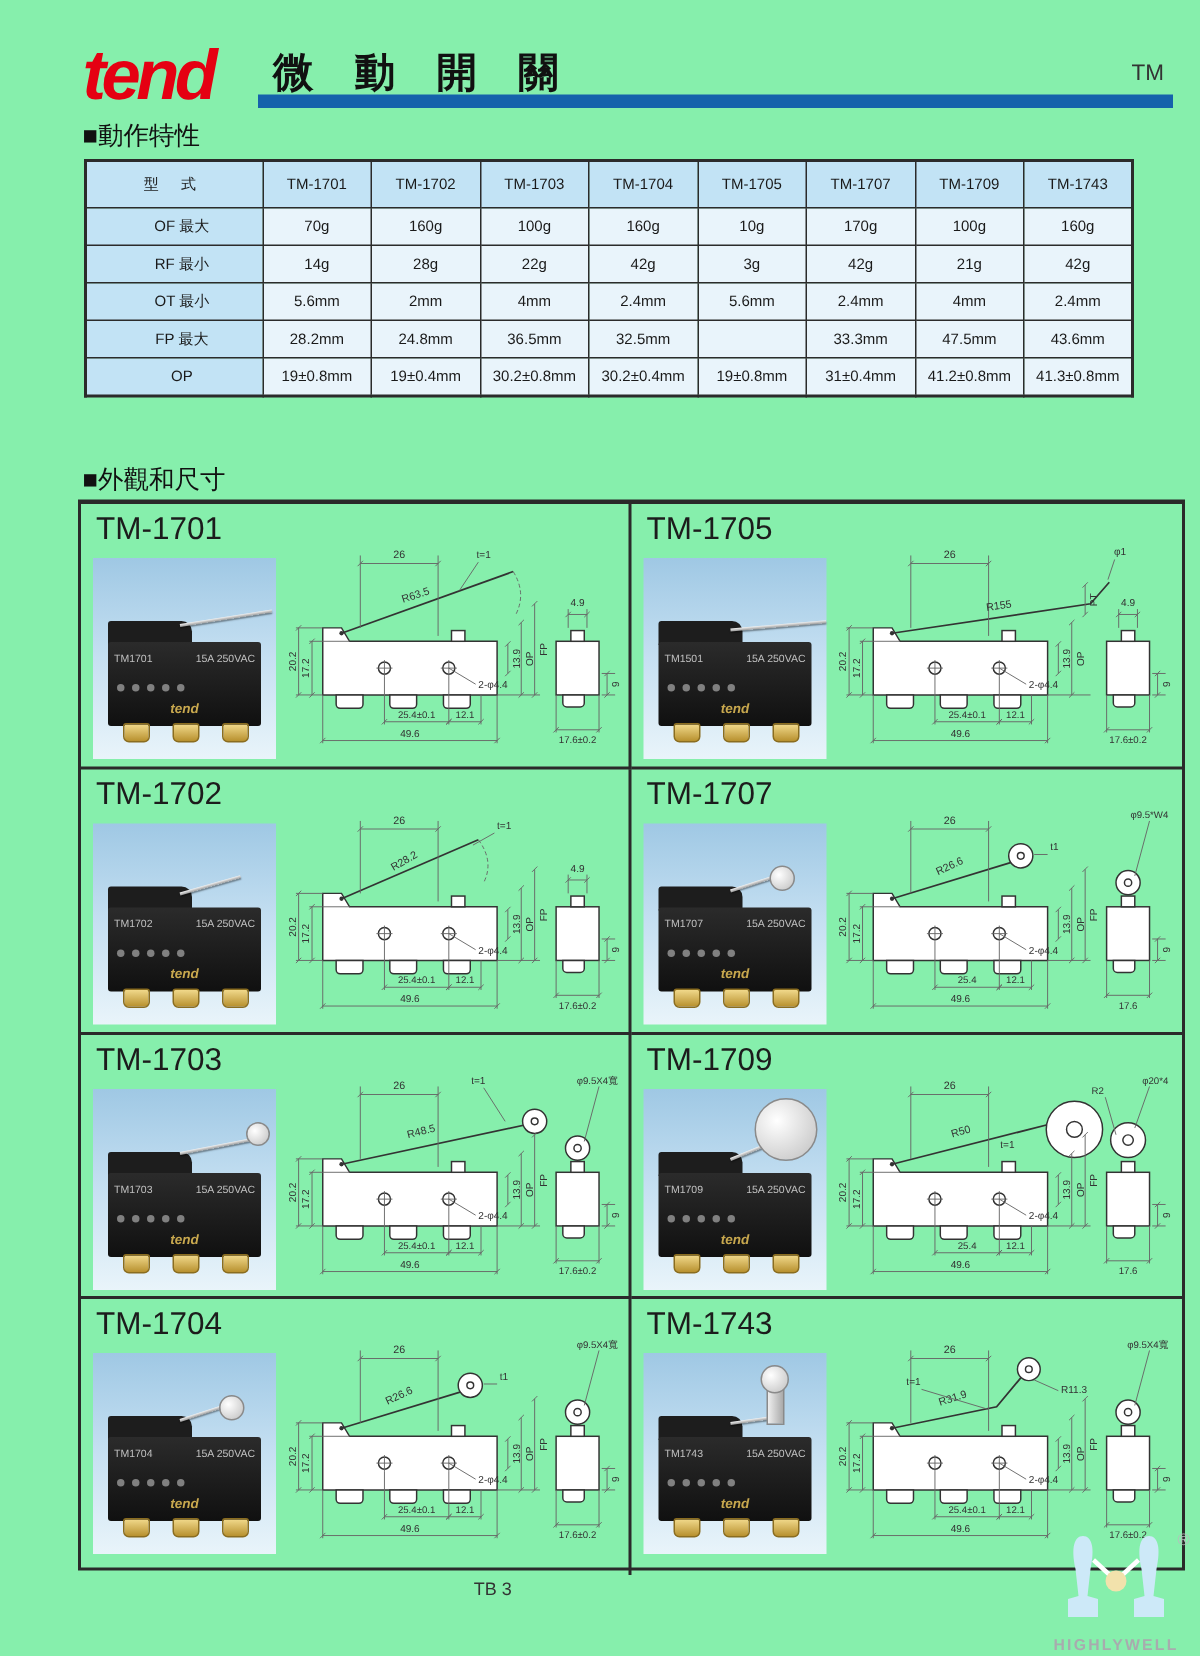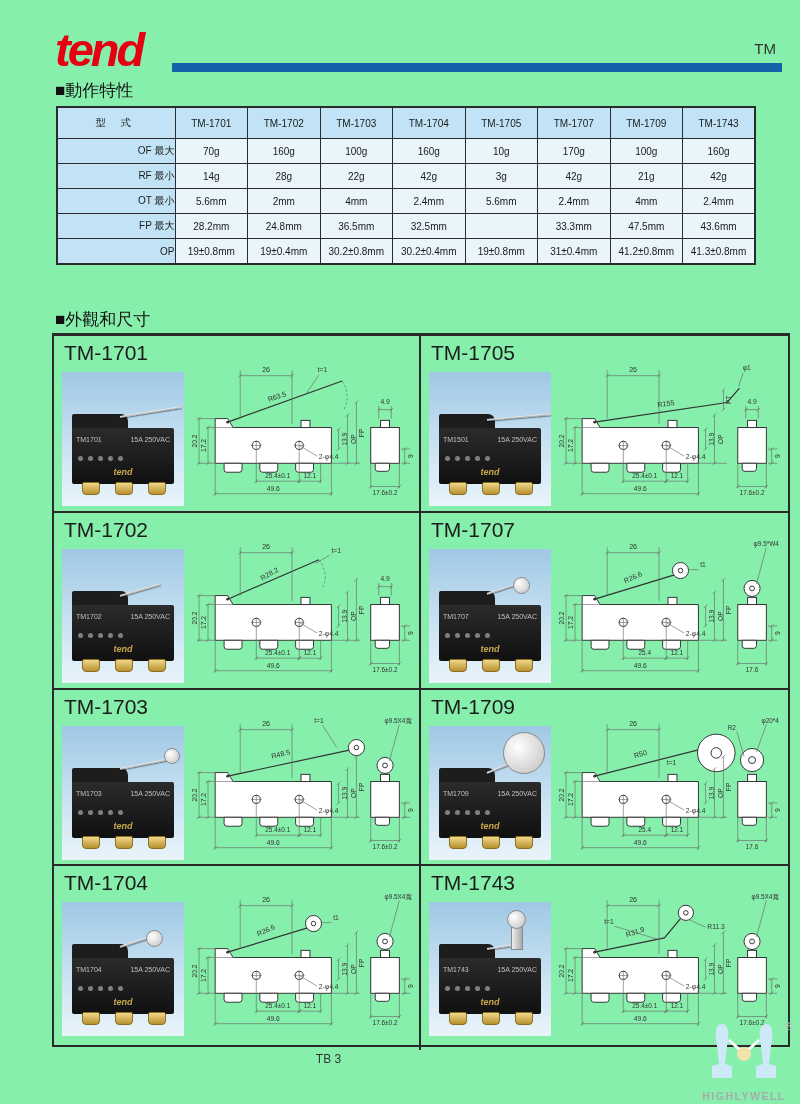--- a/index.html
+++ b/index.html
@@ -12,21 +12,21 @@
   .corner{position:absolute;right:24px;top:40px;font-size:15px;color:#333;}
   .blue-bar{position:absolute;left:172px;top:63px;width:610px;height:9px;background:#1562ab;}
   .sect{position:absolute;left:55px;font-size:17px;font-weight:normal;color:#111;}
   
   .tblwrap{position:absolute;left:56px;top:106px;}
   table.spec{border-collapse:collapse;table-layout:fixed;width:700px;font-size:10px;}
   table.spec th,table.spec td{border:1px solid #2b2b2b;text-align:center;padding:0;}
   table.spec{border:2px solid #2b2b2b;}
   table.spec th{height:30px;background:#c2e3f5;font-weight:normal;}
   table.spec td{height:24px;background:#e9f4fb;}
-  table.spec td.rowlab{background:#c2e3f5;text-align:right;padding-left:10px;}
+  table.spec td.rowlab{background:#c2e3f5;text-align:center;padding-left:10px;}
   .sp1{letter-spacing:6px;}
   
   .grid{position:absolute;left:52px;top:333px;width:738px;height:714px;display:grid;
         grid-template-columns:1fr 1fr;grid-template-rows:177px 177px 176px 184px;
         border:2px solid #2a2a2a;border-top-width:3px;box-sizing:border-box;}
   .cell{position:relative;border-right:2px solid #2a2a2a;border-bottom:2px solid #2a2a2a;overflow:hidden;}
   .cell:nth-child(2n){border-right:none;}
   .cell:nth-child(7),.cell:nth-child(8){border-bottom:none;}
   .cell-label{position:absolute;left:10px;top:5px;font-size:21px;color:#1c1c1c;}
   
@@ -66,20 +66,21 @@
   svg.drawing text{font-family:"Liberation Sans",sans-serif;fill:#333;}
   
   .pageno{position:absolute;left:0;top:1052px;width:657px;text-align:center;font-size:12px;color:#333;}
   .wm{position:absolute;right:4px;top:1016px;width:104px;height:88px;}
 </style>
 </head>
 <body>
 <div class="page">
 
 <div class="brand">tend</div>
+<div class="doc-title">微 動 開 關</div>
 <div class="corner">TM</div>
 <div class="blue-bar"></div>
 
 <div class="sect" style="top:79px">■動作特性</div>
 <div class="tblwrap">
 <table class="spec">
 <colgroup>
           <col style="width:118px">
           <col span="8">
         </colgroup>

